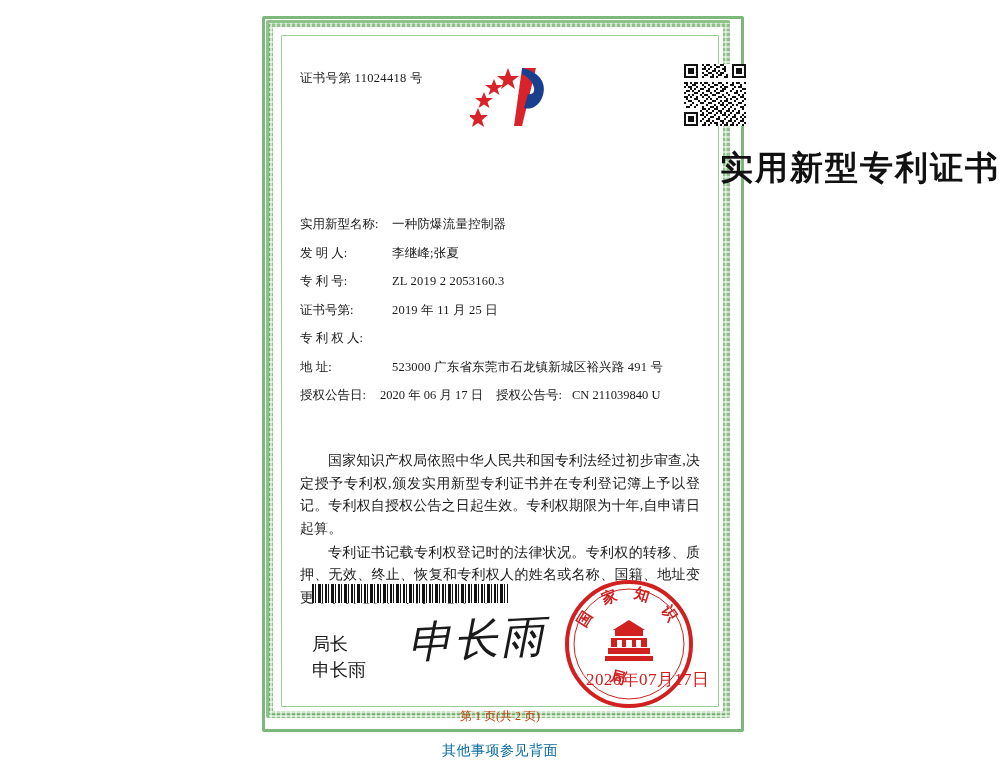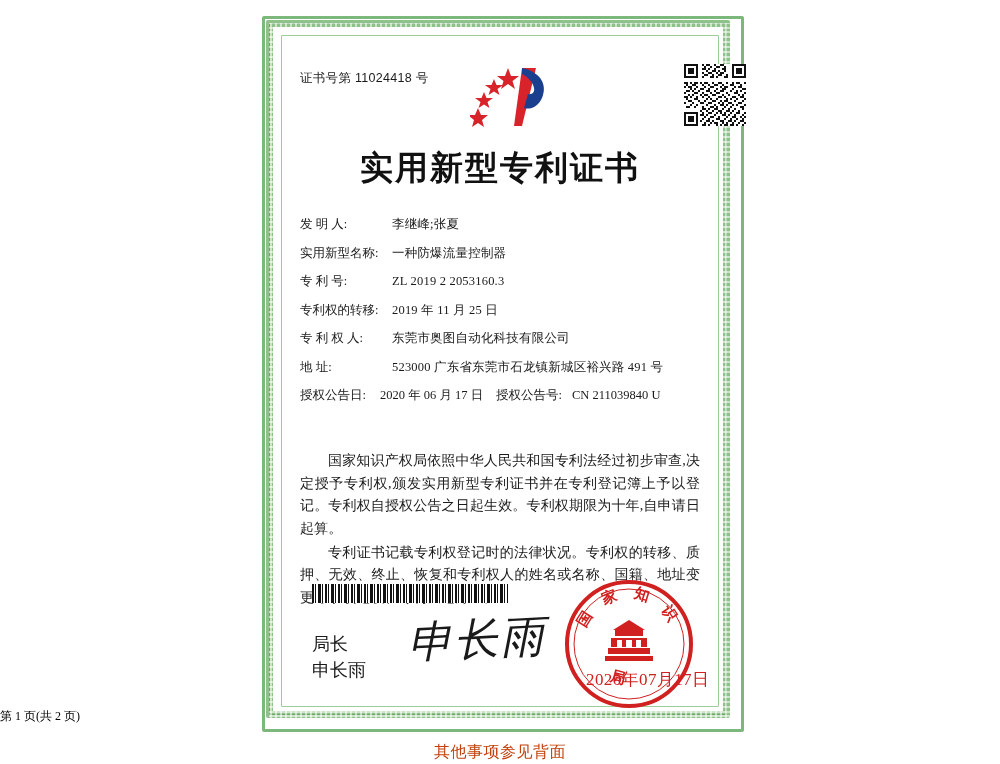--- a/index.html
+++ b/index.html
@@ -76,21 +76,21 @@
   }
 
   
   .cert-number {
     position: absolute;
     left: 300px;
     top: 70px;
     font-size: 12.5px;
     letter-spacing: 0.3px;
     color: #1a1a1a;
-    font-family: Liberation Sans, sans-serif;
+    font-family: Liberation Serif, serif;
   }
 
   .logo {
     position: absolute;
     left: 470px;
     top: 62px;
     width: 84px;
     height: 68px;
   }
 
@@ -100,21 +100,21 @@
     top: 64px;
     width: 62px;
     height: 62px;
   }
 
   .title {
     position: absolute;
     left: 0;
     right: 0;
     top: 146px;
-    text-align: center;
+    text-align: right;
     font-size: 33px;
     font-weight: bold;
     letter-spacing: 2px;
     color: #111;
     font-family: "DejaVu Serif", "Liberation Serif", serif;
   }
 
   
   .fields {
     position: absolute;
@@ -236,32 +236,32 @@
     letter-spacing: 0.4px;
     font-family: "Liberation Serif", "DejaVu Serif", serif;
   }
 
   
   .page-num {
     position: absolute;
     left: 0;
     right: 0;
     top: 708px;
-    text-align: left;
+    text-align: center;
     font-size: 12px;
-    color: #000000;
+    color: #c2410c;
   }
   .footnote {
     position: absolute;
     left: 0;
     right: 0;
     top: 742px;
     text-align: center;
-    font-size: 16px;
-    color: #c2410c;
+    font-size: 14px;
+    color: #0369a1;
     letter-spacing: 0.5px;
   }
 </style>
 </head>
 <body>
 
 <div class="page">
 
   <div class="border-outer"></div>
   <div class="border-mid"></div>
@@ -510,38 +510,37 @@
           <rect x="26" y="30" width="1" height="1"></rect>
           <rect x="29" y="30" width="1" height="1"></rect>
       </g>
     </svg>
   </div>
 
   <div class="title">实用新型专利证书</div>
 
   <div class="fields">
     <div class="field-row">
+      <span class="field-label">实用新型名称:</span>
+      <span class="field-value">一种防爆流量控制器</span>
+    </div>
+    <div class="field-row">
       <span class="field-label">发  明  人:</span>
       <span class="field-value">李继峰;张夏</span>
-    </div>
-    <div class="field-row">
-      <span class="field-label">实用新型名称:</span>
-      <span class="field-value">一种防爆流量控制器</span>
     </div>
     <div class="field-row">
       <span class="field-label">专  利  号:</span>
       <span class="field-value">ZL 2019 2 2053160.3</span>
     </div>
     <div class="field-row">
-      <span class="field-label">专利权的转移:</span>
+      <span class="field-label">证书号第:</span>
       <span class="field-value">2019 年 11 月 25 日</span>
     </div>
     <div class="field-row">
       <span class="field-label">专 利 权 人:</span>
-      <span class="field-value">东莞市奥图自动化科技有限公司</span>
     </div>
     <div class="field-row">
       <span class="field-label">地     址:</span>
       <span class="field-value">523000  广东省东莞市石龙镇新城区裕兴路 491 号</span>
     </div>
     <div class="field-row-split">
       <span class="split-left">
         <span class="split-label">授权公告日:</span>
         <span>2020 年 06 月 17 日</span>
       </span>

